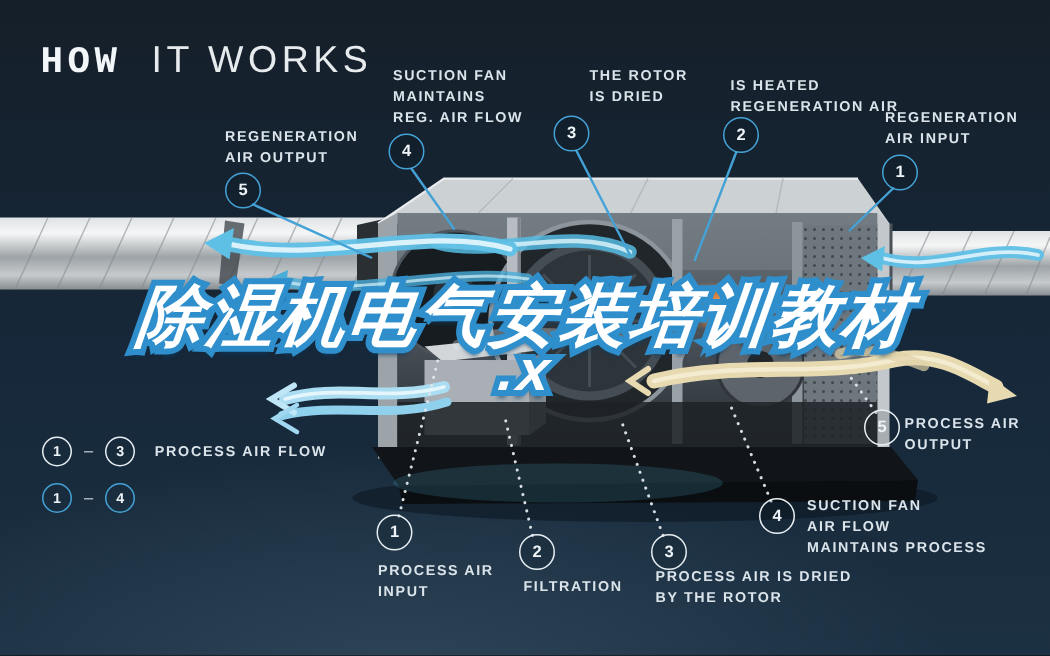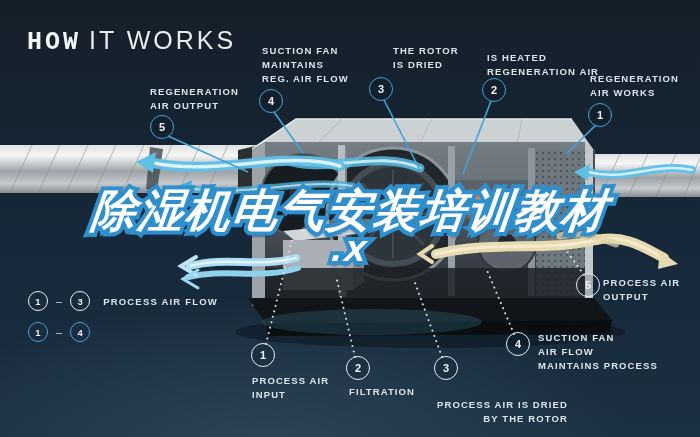--- a/index.html
+++ b/index.html
@@ -6,21 +6,21 @@
   .canvas{
     position:relative;width:700px;height:437px;overflow:hidden;
     background:
       radial-gradient(ellipse 620px 260px at 38% 104%, #2e4557 0%, rgba(46,69,87,0) 60%),
       linear-gradient(180deg,#151f29 0%, #16283a 55%, #1b3042 100%);
     font-family:"Liberation Sans",sans-serif;
   }
   .art{position:absolute;left:0;top:0;width:700px;height:437px;}
   .title{position:absolute;left:27px;top:26px;color:#f3f6f8;font-size:25px;letter-spacing:3px;white-space:nowrap;}
   .title .bold{font-weight:700;font-family:Liberation Mono, monospace;}
-  .title .light{font-weight:300;margin-left:8px;opacity:.95;}
+  .title .light{font-weight:300;margin-left:20px;opacity:.95;}
   .lbl{position:absolute;color:#dbe4ea;font-size:9.5px;font-weight:700;line-height:1.45;letter-spacing:1.1px;white-space:nowrap;}
   .lbl .ln{display:block;}
   .badge{
     position:absolute;width:22px;height:22px;border-radius:50%;
     display:flex;align-items:center;justify-content:center;
     font-size:11px;font-weight:700;color:#edf3f7;
     transform:translate(-50%,-50%);background:rgba(10,20,30,.15);
   }
   .badge.blue{border:1.6px solid #45a2d6;}
   .badge.white{border:1.6px solid #e8eff3;}
@@ -224,31 +224,31 @@
   <div class="lbl" style="left:373px;top:44px;margin-left:20px;">
     <span class="ln">THE ROTOR</span>
     <span class="ln">IS DRIED</span>
   </div>
   <div class="lbl" style="left:487px;top:51px;">
     <span class="ln">IS HEATED</span>
     <span class="ln">REGENERATION AIR</span>
   </div>
   <div class="lbl" style="left:590px;top:72px;">
     <span class="ln">REGENERATION</span>
-    <span class="ln">AIR WORKS</span>
+    <span class="ln">AIR INPUT</span>
   </div>
 
   <div class="lbl" style="left:252px;top:374px;">
     <span class="ln">PROCESS AIR</span>
     <span class="ln">INPUT</span>
   </div>
   <div class="lbl" style="left:349px;top:385px;">
     <span class="ln">FILTRATION</span>
   </div>
-  <div class="lbl" style="left:437px;top:398px;text-align:right;">
+  <div class="lbl" style="left:437px;top:378px;">
     <span class="ln">PROCESS AIR IS DRIED</span>
     <span class="ln">BY THE ROTOR</span>
   </div>
   <div class="lbl" style="left:538px;top:331px;">
     <span class="ln">SUCTION FAN</span>
     <span class="ln">AIR FLOW</span>
     <span class="ln">MAINTAINS PROCESS</span>
   </div>
   <div class="lbl" style="left:603px;top:276px;">
     <span class="ln">PROCESS AIR</span>

